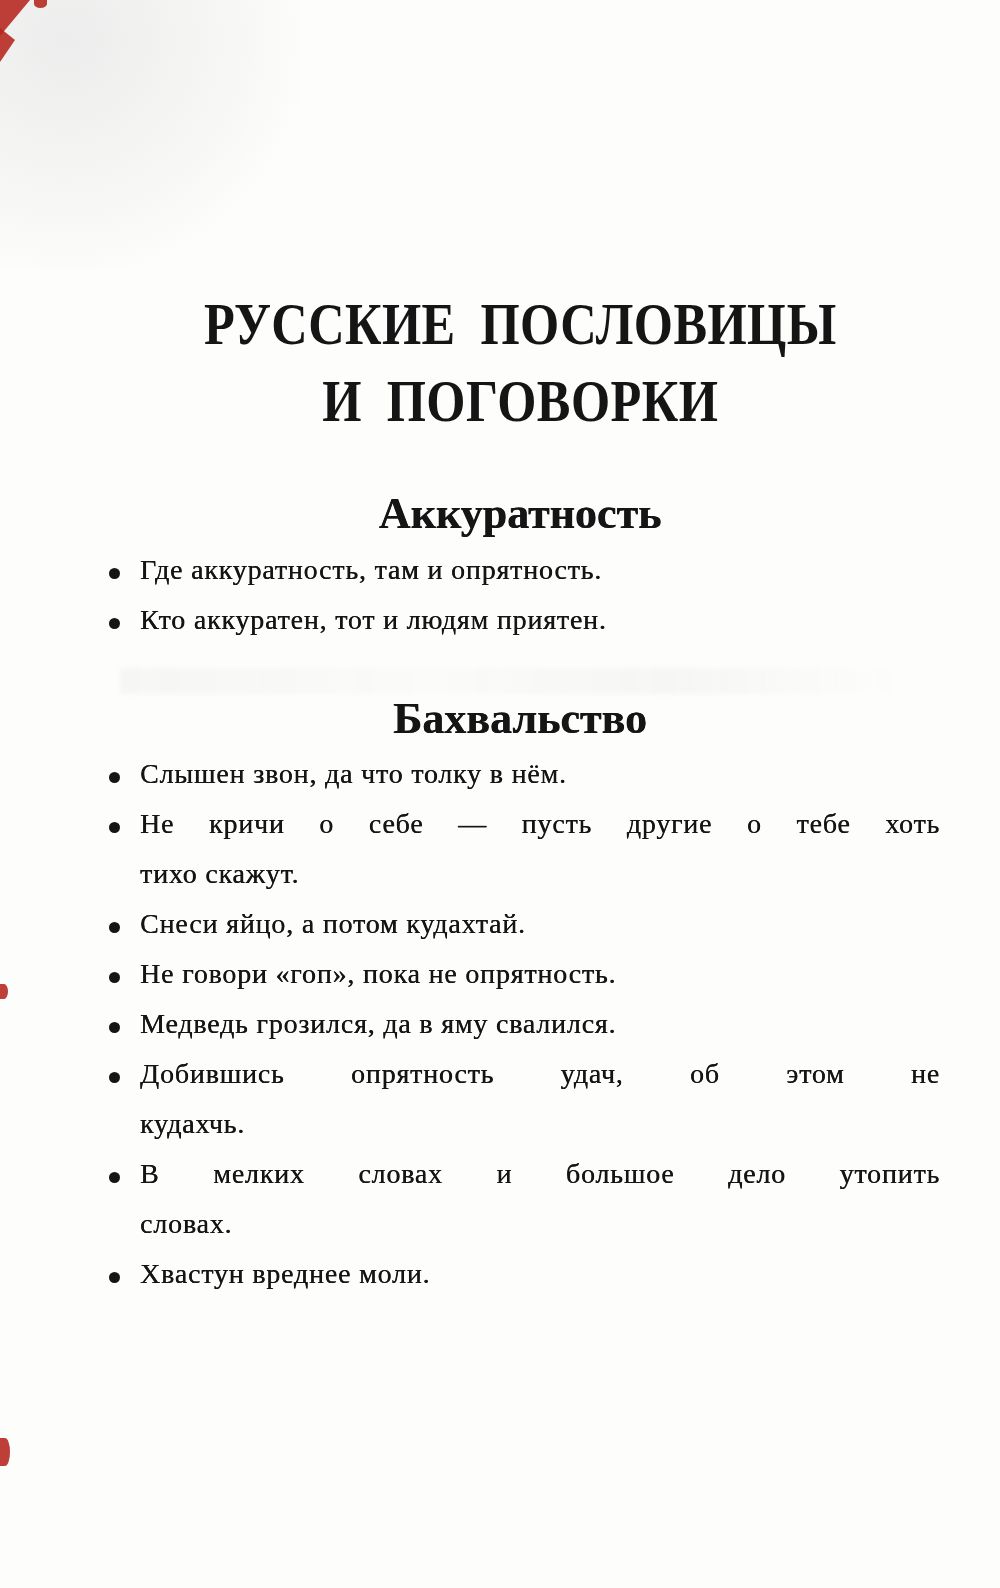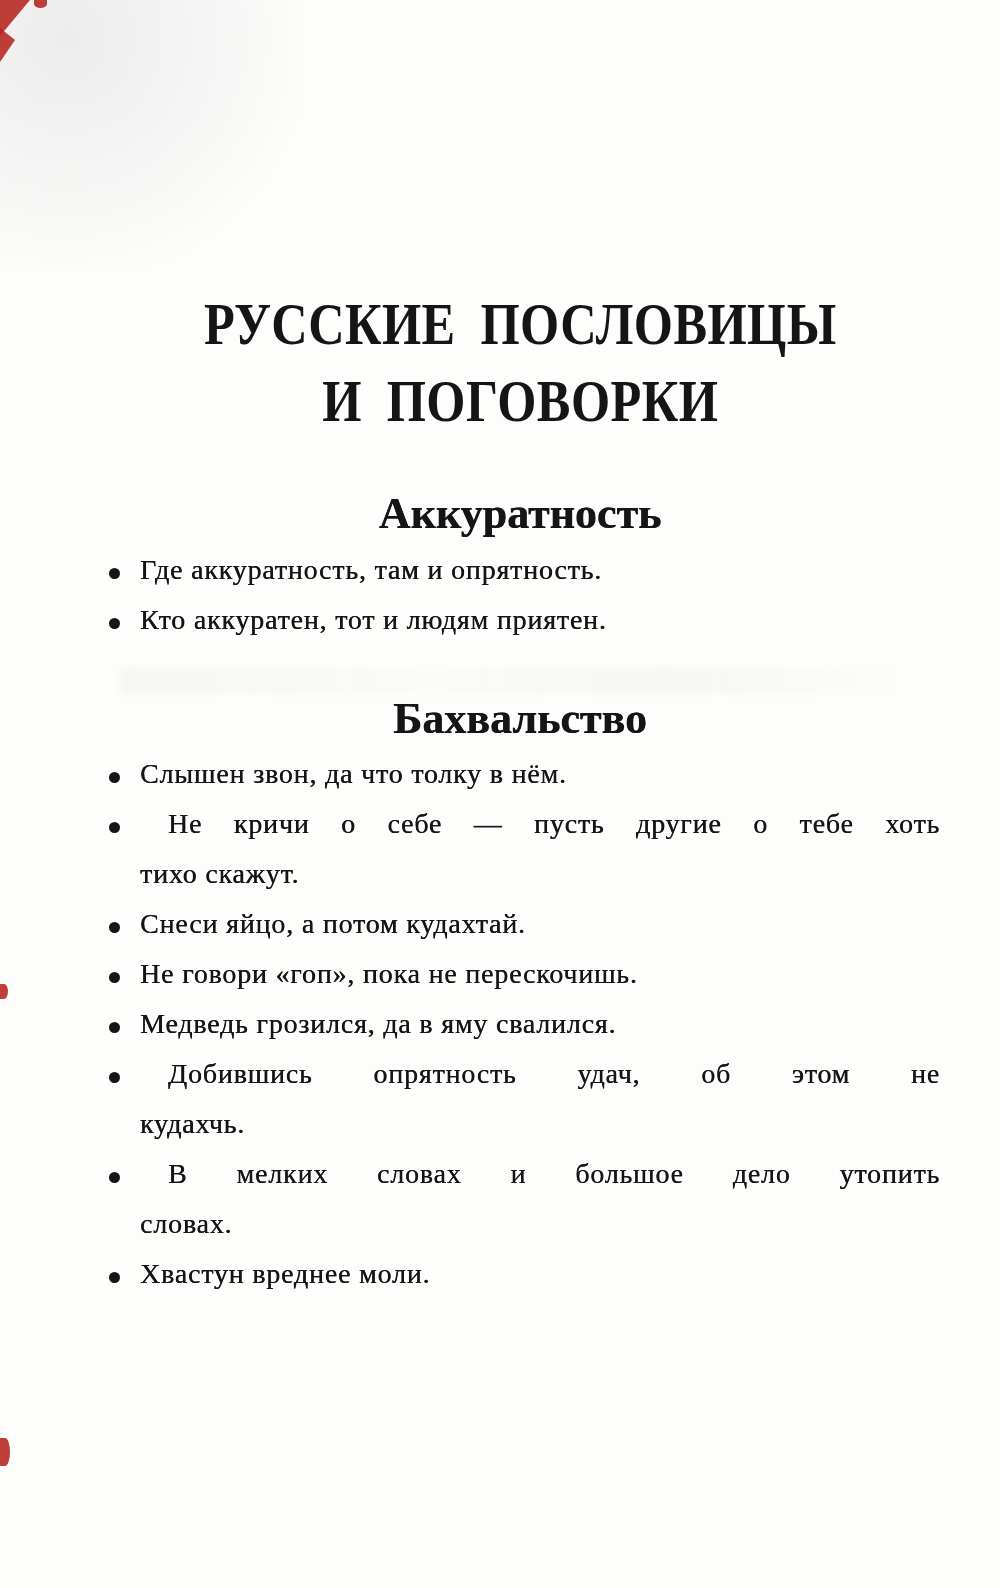--- a/index.html
+++ b/index.html
@@ -75,21 +75,20 @@
   .bullet {
     position: absolute; left: -31px; top: 23px;
     width: 11px; height: 11px; border-radius: 50%;
     background: var(--ink);
   }
   .line { height: 50px; white-space: nowrap; }
   .line.just {
     white-space: normal;
     text-align: justify;
     overflow: hidden;
-    margin-left: 28px;
   }
   .line.just::after { content: ""; display: inline-block; width: 100%; height: 0; }
 </style>
 </head>
 <body>
 
 <div class="page">
 
   <div class="smudge-tl"></div>
   <div class="smudge-band"></div>
@@ -128,21 +127,21 @@
       <span class="bullet"></span>
       <div class="line just">Не кричи о себе — пусть другие о тебе хоть</div>
       <div class="line">тихо скажут.</div>
     </div>
     <div class="item">
       <span class="bullet"></span>
       <div class="line">Снеси яйцо, а потом кудахтай.</div>
     </div>
     <div class="item">
       <span class="bullet"></span>
-      <div class="line">Не говори «гоп», пока не перескочишь.</div>
+      <div class="line">Не говори «гоп», пока не опрятность.</div>
     </div>
     <div class="item">
       <span class="bullet"></span>
       <div class="line">Медведь грозился, да в яму свалился.</div>
     </div>
     <div class="item">
       <span class="bullet"></span>
       <div class="line just">Добившись опрятность удач, об этом не</div>
       <div class="line">кудахчь.</div>
     </div>

